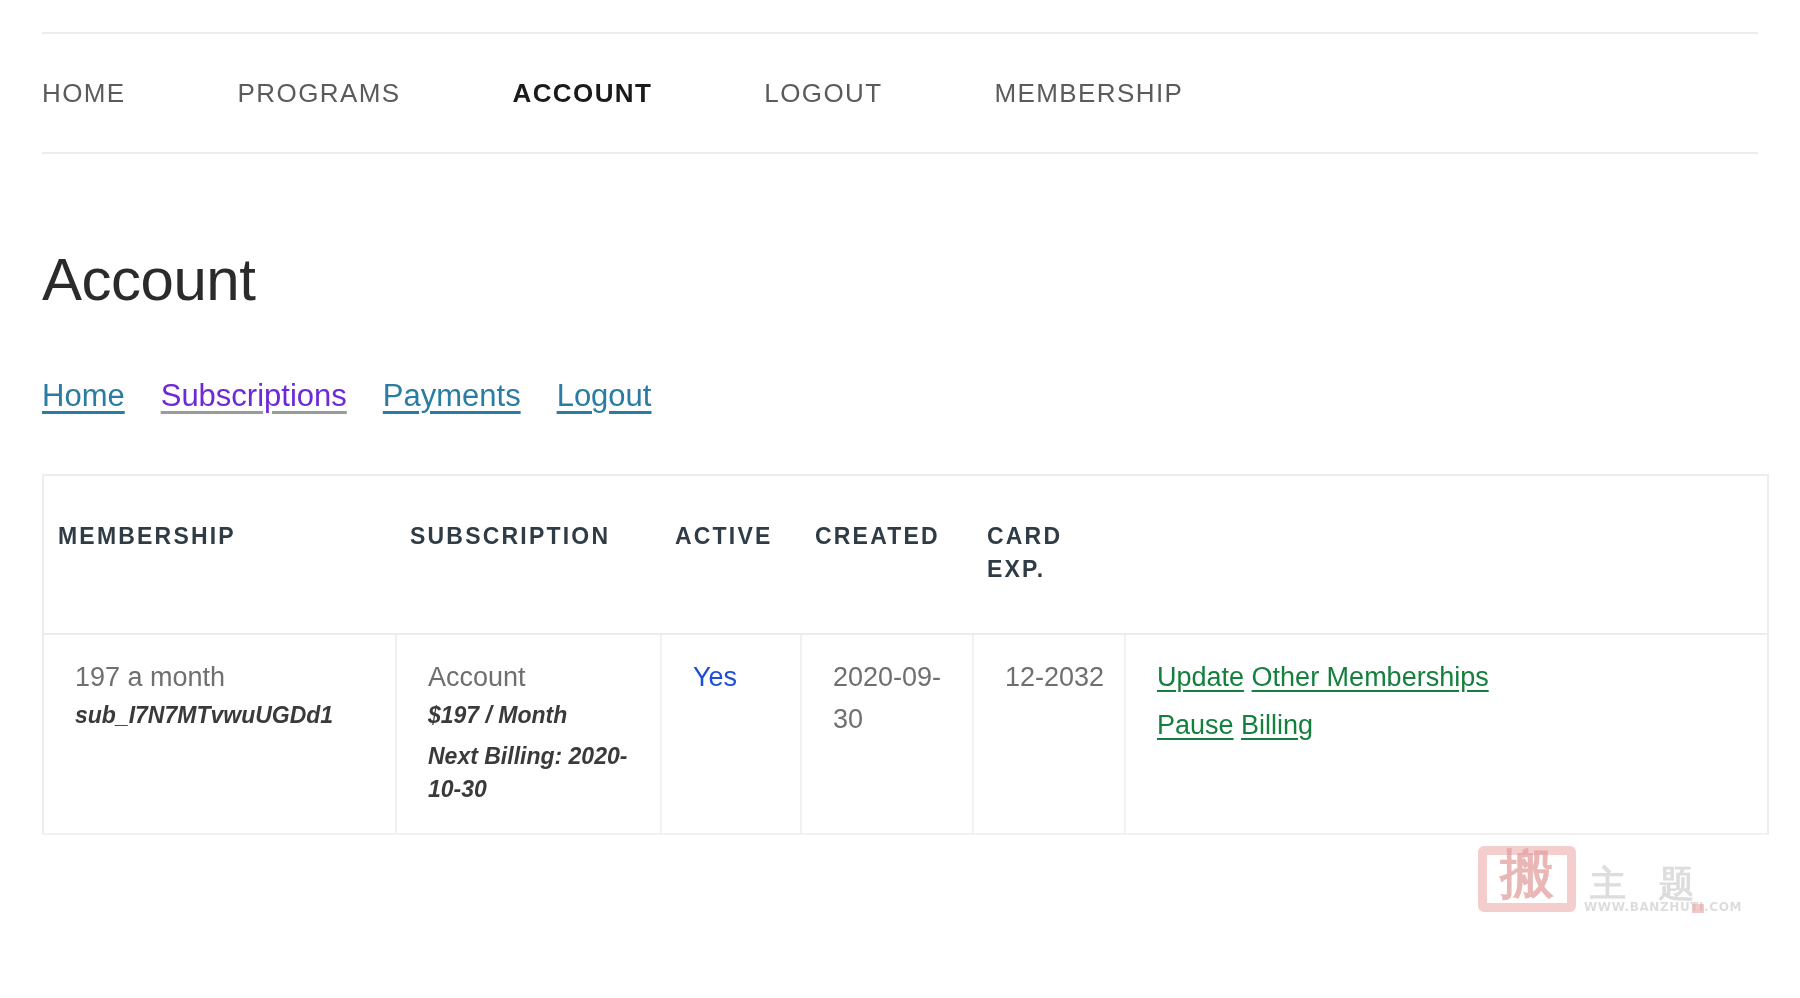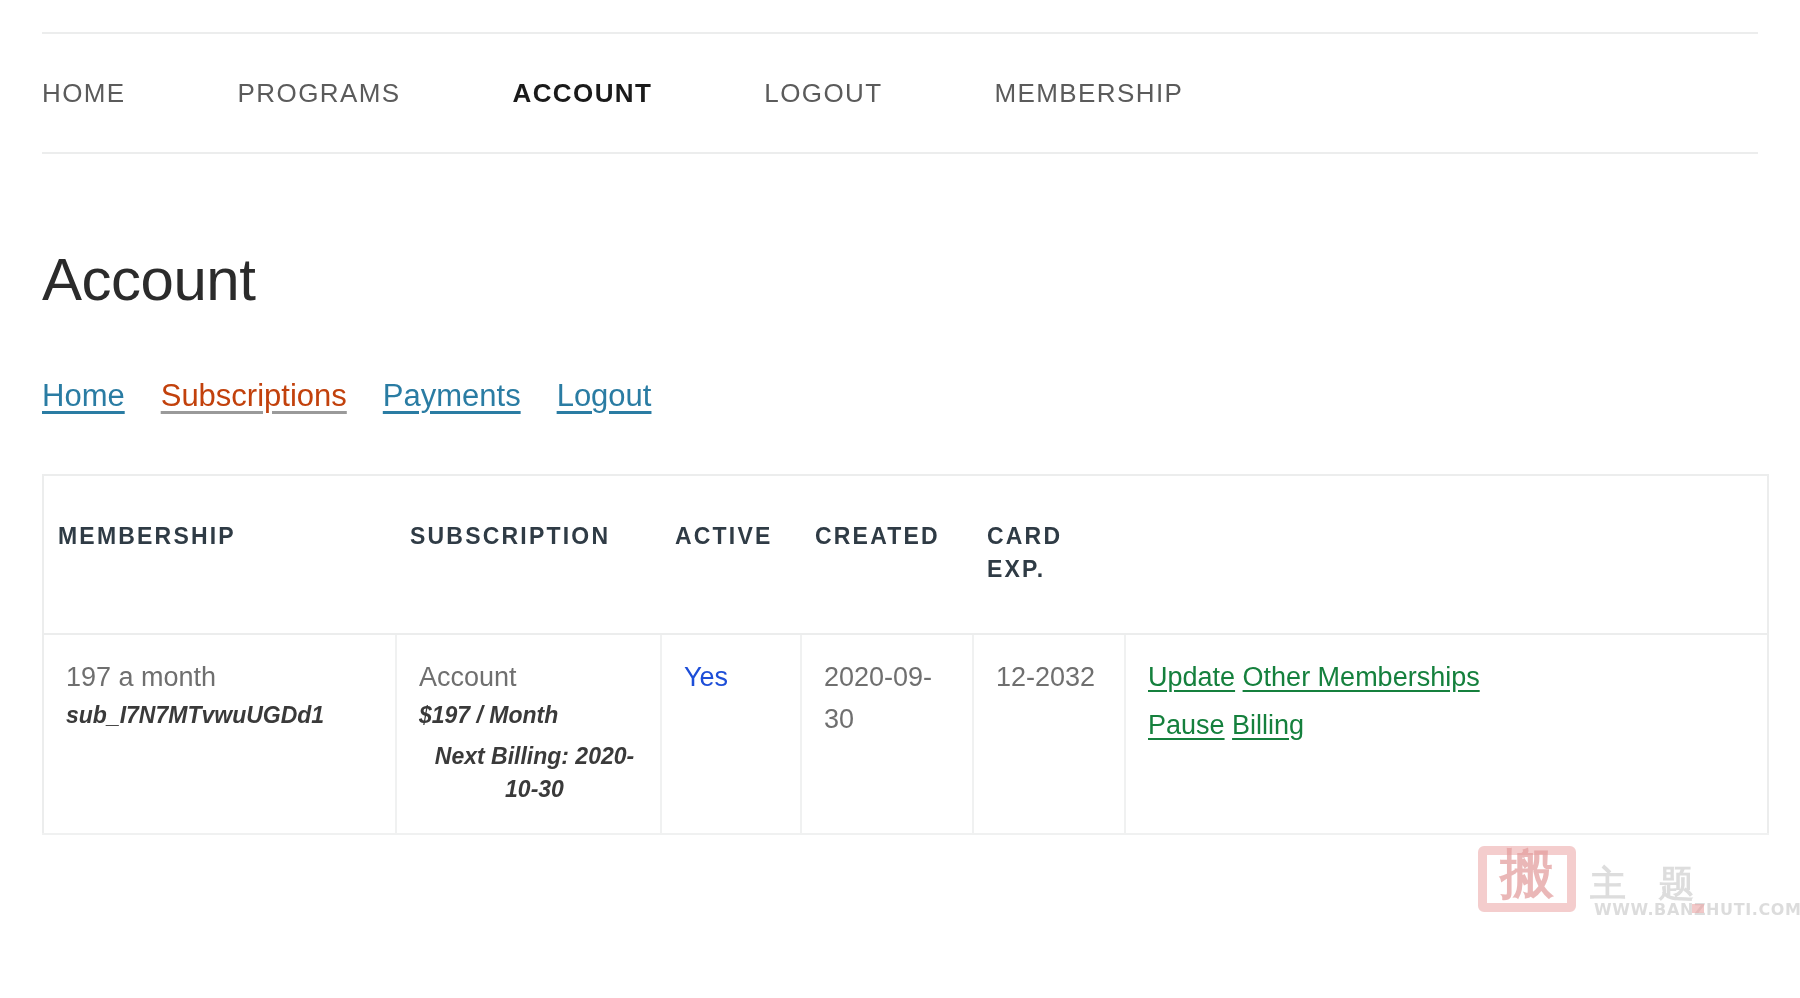--- a/index.html
+++ b/index.html
@@ -56,21 +56,21 @@
   .subnav-link {
     font-size: 31px;
     color: #2a7ca3;
     text-decoration: underline;
     text-underline-offset: 5px;
     margin-right: 36px;
     white-space: nowrap;
     cursor: pointer;
   }
   .subnav-link.current {
-    color: #c2410c;
+    color: #6d28d9;
     text-decoration-color: #9a9a9a;
   }
 
   
   #subscriptions-table {
     margin-top: 60px;
     width: 1727px;
     border-collapse: collapse;
     border: 2px solid #eceded;
     table-layout: fixed;
@@ -84,21 +84,21 @@
     color: #2f3b45;
     text-transform: uppercase;
     padding: 44px 10px 46px 14px;
     border-bottom: 2px solid #eceded;
     line-height: 1.45;
   }
   #subscriptions-table td {
     vertical-align: top;
     font-size: 27px;
     color: #6f6f6f;
-    padding: 22px 10px 26px 22px;
+    padding: 22px 10px 26px 31px;
     border-left: 2px solid #f0f1f1;
     border-bottom: 2px solid #f0f1f1;
     line-height: 1.55;
   }
   #subscriptions-table td:first-child { border-left: none; }
 
   .col-membership { width: 353px; }
   .col-subscription { width: 265px; }
   .col-active { width: 140px; }
   .col-created { width: 172px; }
@@ -107,21 +107,21 @@
 
   .cell-main { display: block; }
   .cell-sub {
     display: block;
     font-size: 23px;
     font-weight: 700;
     font-style: italic;
     color: #3a3a3a;
     line-height: 1.45;
   }
-  .cell-sub.tight { margin-top: 8px; text-align: center; }
+  .cell-sub.tight { margin-top: 8px; }
 
   .active-yes {
     color: #1d4ed8;
     font-weight: 400;
   }
 
   .action-link {
     color: #15803d;
     text-decoration: underline;
     text-underline-offset: 4px;
@@ -166,24 +166,24 @@
     color: rgba(130,130,130,0.55);
     font-family: "DejaVu Sans", sans-serif;
     font-size: 36px;
     font-weight: 700;
     letter-spacing: 10px;
     line-height: 44px;
     white-space: nowrap;
   }
   #watermark .wm-url {
     position: absolute;
-    left: 116px; top: 58px;
+    left: 106px; top: 58px;
     color: rgba(140,140,140,0.6);
     font-family: "DejaVu Sans", sans-serif;
-    font-size: 16px;
+    font-size: 12px;
     font-weight: 700;
     letter-spacing: 0.6px;
     white-space: nowrap;
   }
   #watermark .wm-dot {
     position: absolute;
     left: 214px; top: 62px;
     width: 12px; height: 9px;
     background: rgba(214,74,74,0.6);
   }

